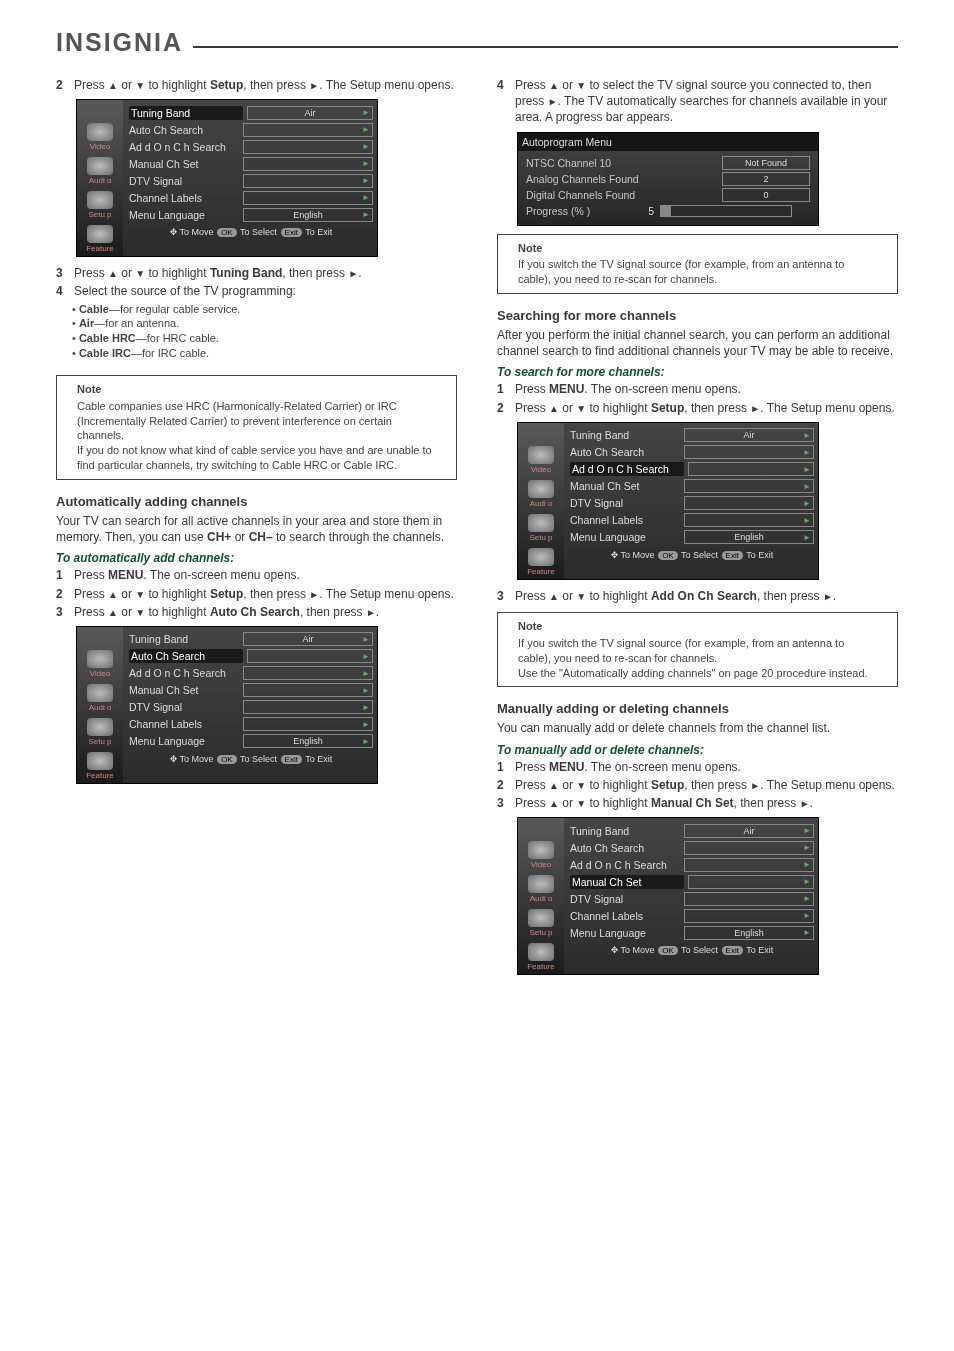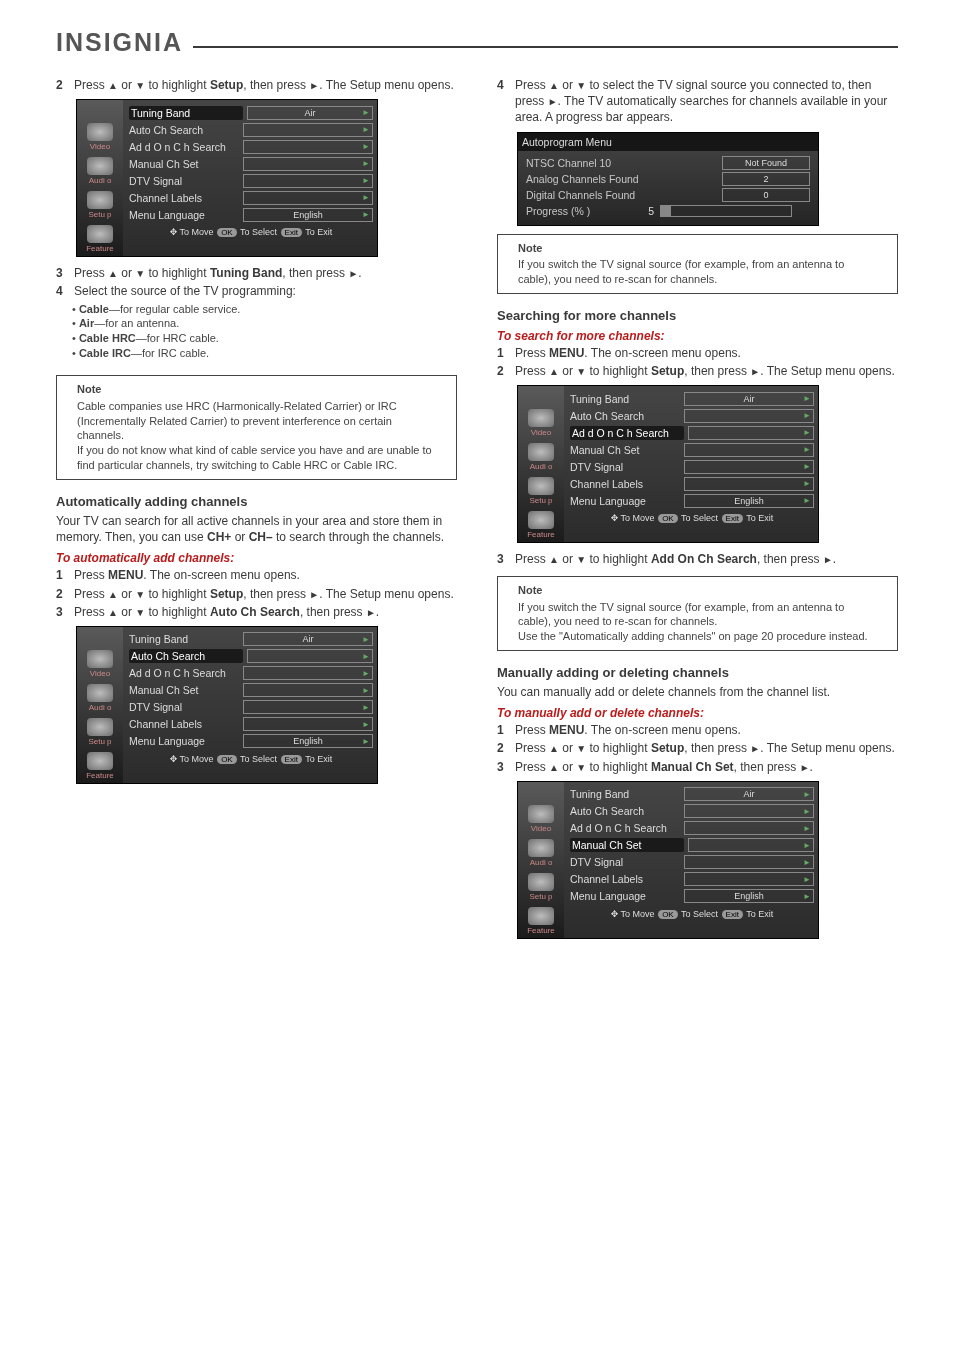--- a/index.html
+++ b/index.html
@@ -71,21 +71,21 @@
     color: #3a3a3a;
     margin: 12px 0 4px 0;
   }
   .bullet {
     font-size:11px;
     margin-left: 16px;
     text-indent: -12px;
     padding-left: 12px;
     color:#444;
   }
-  .sub-italic { font-style: italic; font-weight: bold; color:#b91c1c; font-size:12px; margin:6px 0 2px 0;}
+  .sub-italic { font-style: italic; font-weight: bold; color:#14532d; font-size:12px; margin:6px 0 2px 0;}
   
   .menu-panel {
     display: flex;
     width: 300px;
     border: 1px solid #000;
     background: linear-gradient(#454545,#2b2b2b);
     margin: 6px 0 8px 20px;
     color: #fff;
     font-size: 10.5px;
   }
@@ -451,20 +451,21 @@
         </div>
       </div>
     </div>
 
     <div class="note-box">
       <div class="note-title">Note</div>
       <div>If you switch the TV signal source (for example, from an antenna to cable), you need to re-scan for channels.</div>
     </div>
 
     <div class="section-h">Searching for more channels</div>
+    <div class="body-text">After you perform the initial channel search, you can perform an additional channel search to find additional channels your TV may be able to receive.</div>
     <div class="sub-italic">To search for more channels:</div>
 
     <div class="body-text step">
       <div class="num">1</div>
       <div class="txt"><span>Press </span><span class="bold">MENU</span><span>. The on-screen menu opens.</span></div>
     </div>
     <div class="body-text step">
       <div class="num">2</div>
       <div class="txt"><span>Press </span><span class="arrow-glyph">▲</span><span> or </span><span class="arrow-glyph">▼</span><span> to highlight </span><span class="bold">Setup</span><span>, then press </span><span class="arrow-glyph">►</span><span>. The Setup menu opens.</span></div>
     </div>

